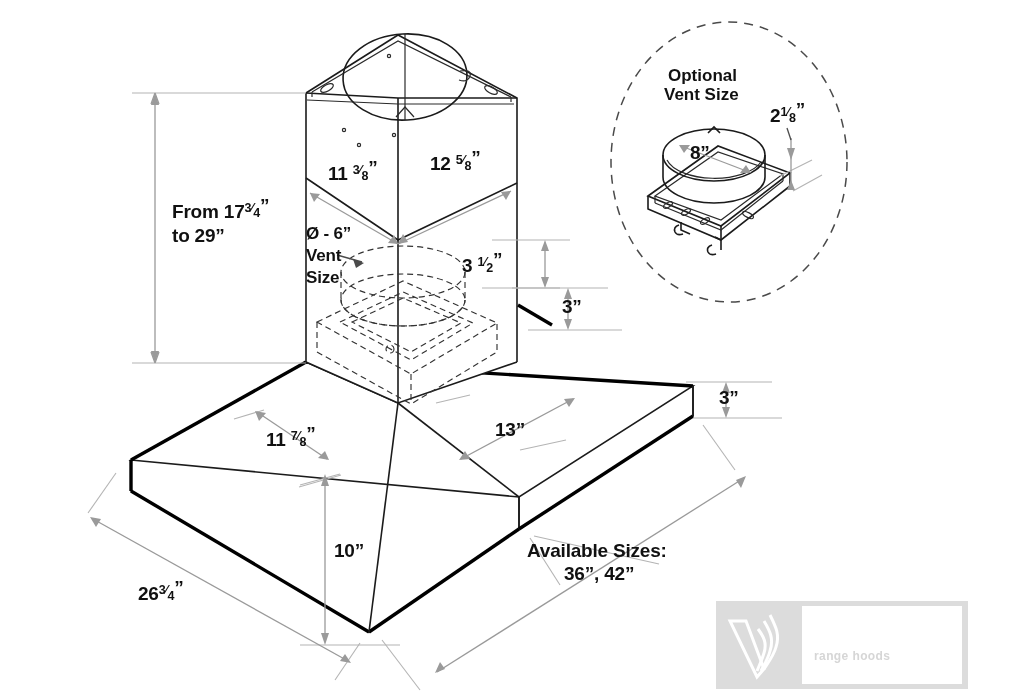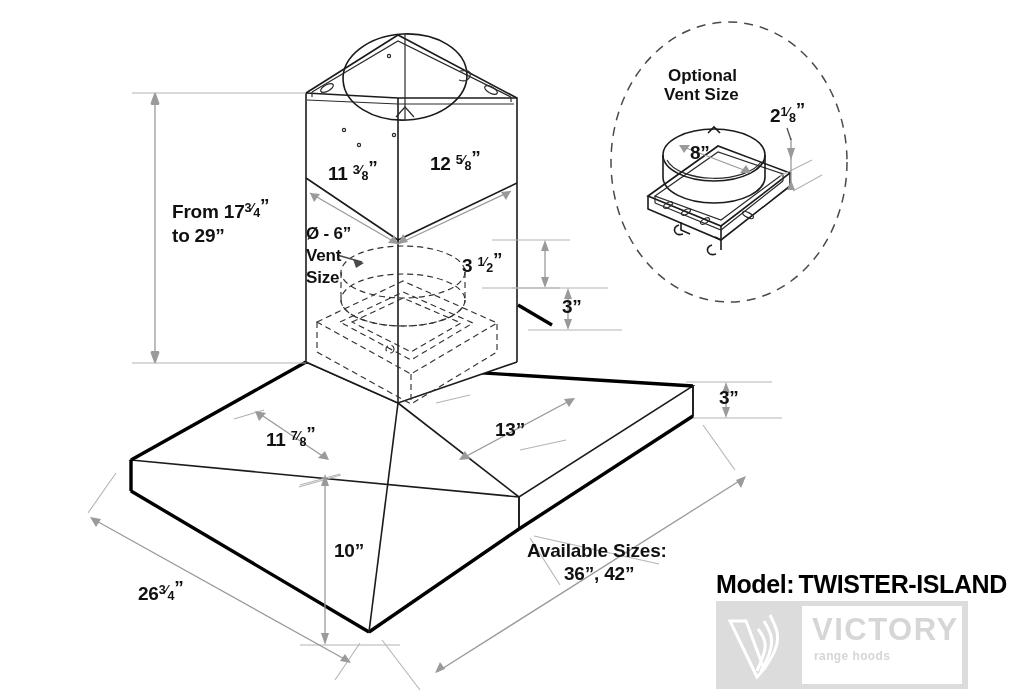--- a/index.html
+++ b/index.html
@@ -309,31 +309,26 @@
     <text class="dimtext" x="527" y="557">Available Sizes:</text>
     <text class="dimtext" x="564" y="580">36”, 42”</text>
 
     <text class="titletext" x="668" y="81">Optional</text>
     <text class="titletext" x="664" y="100">Vent Size</text>
     <text class="dimtext" x="690" y="159">8”</text>
     <text class="dimtext" x="770" y="122"><tspan>2</tspan><tspan class="frac" dy="-6">1</tspan><tspan class="frac">⁄</tspan><tspan class="frac" dy="6">8</tspan><tspan dy="-6">”</tspan></text>
 
   </svg>
 
-  <div class="model-line">
-    <span class="modeltext">Model:</span>
-    <span class="modeltext mname">TWISTER-ISLAND</span>
-  </div>
 
   <div class="logo-box">
     <div class="logo-bg"></div>
     <div class="logo-inner"></div>
     <svg class="logo-mark" viewBox="0 0 76 72">
       <path d="M6,12 L22,12 L40,60 L33,68 Z" fill="none" stroke="#ffffff" stroke-width="3"></path>
       <path d="M46,6 C52,18 56,26 52,38 C50,46 44,54 40,60" fill="none" stroke="#ffffff" stroke-width="3"></path>
       <path d="M40,12 C46,22 50,30 46,42 C44,50 40,56 37,62" fill="none" stroke="#ffffff" stroke-width="3"></path>
       <path d="M34,20 C40,28 43,34 40,44 C38,51 35,57 33,62" fill="none" stroke="#ffffff" stroke-width="3"></path>
     </svg>
-    <div class="logo-word">VICTORY</div>
     <div class="logo-sub">range hoods</div>
   </div>
 
 </div>
 
 </body></html>

